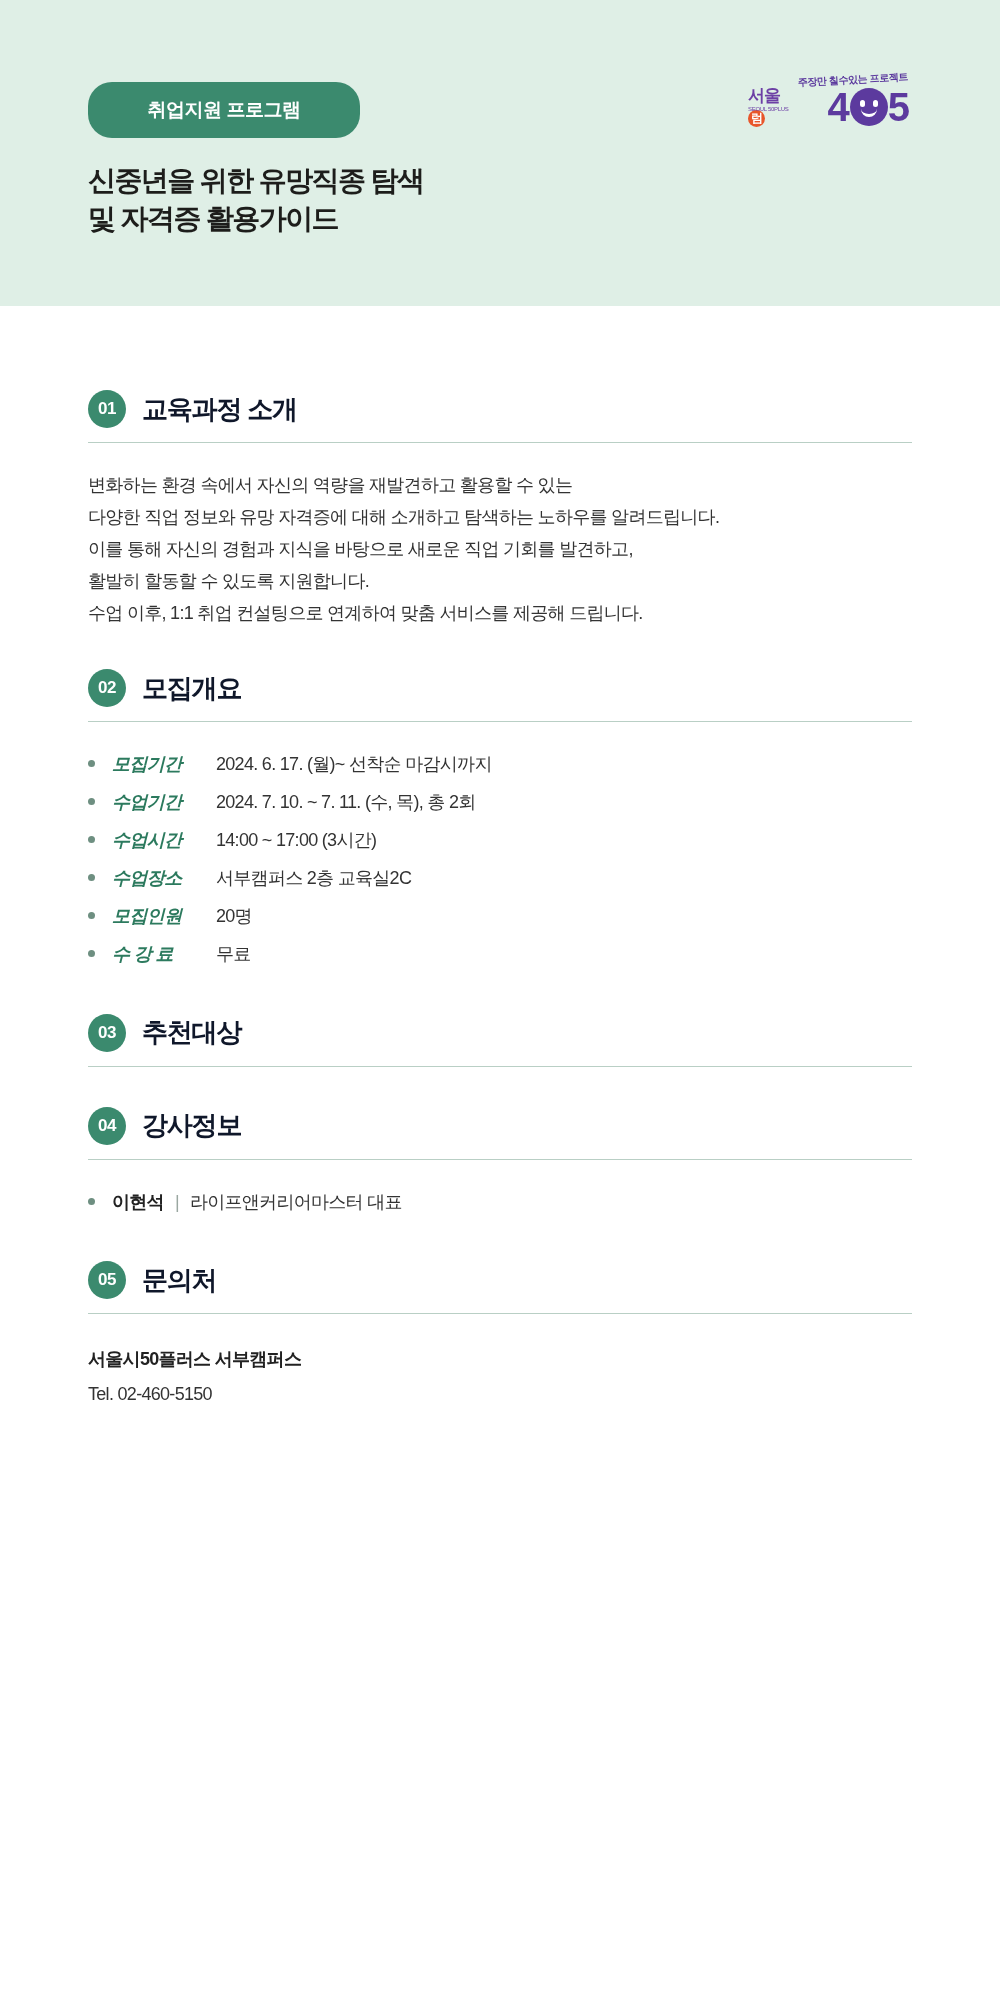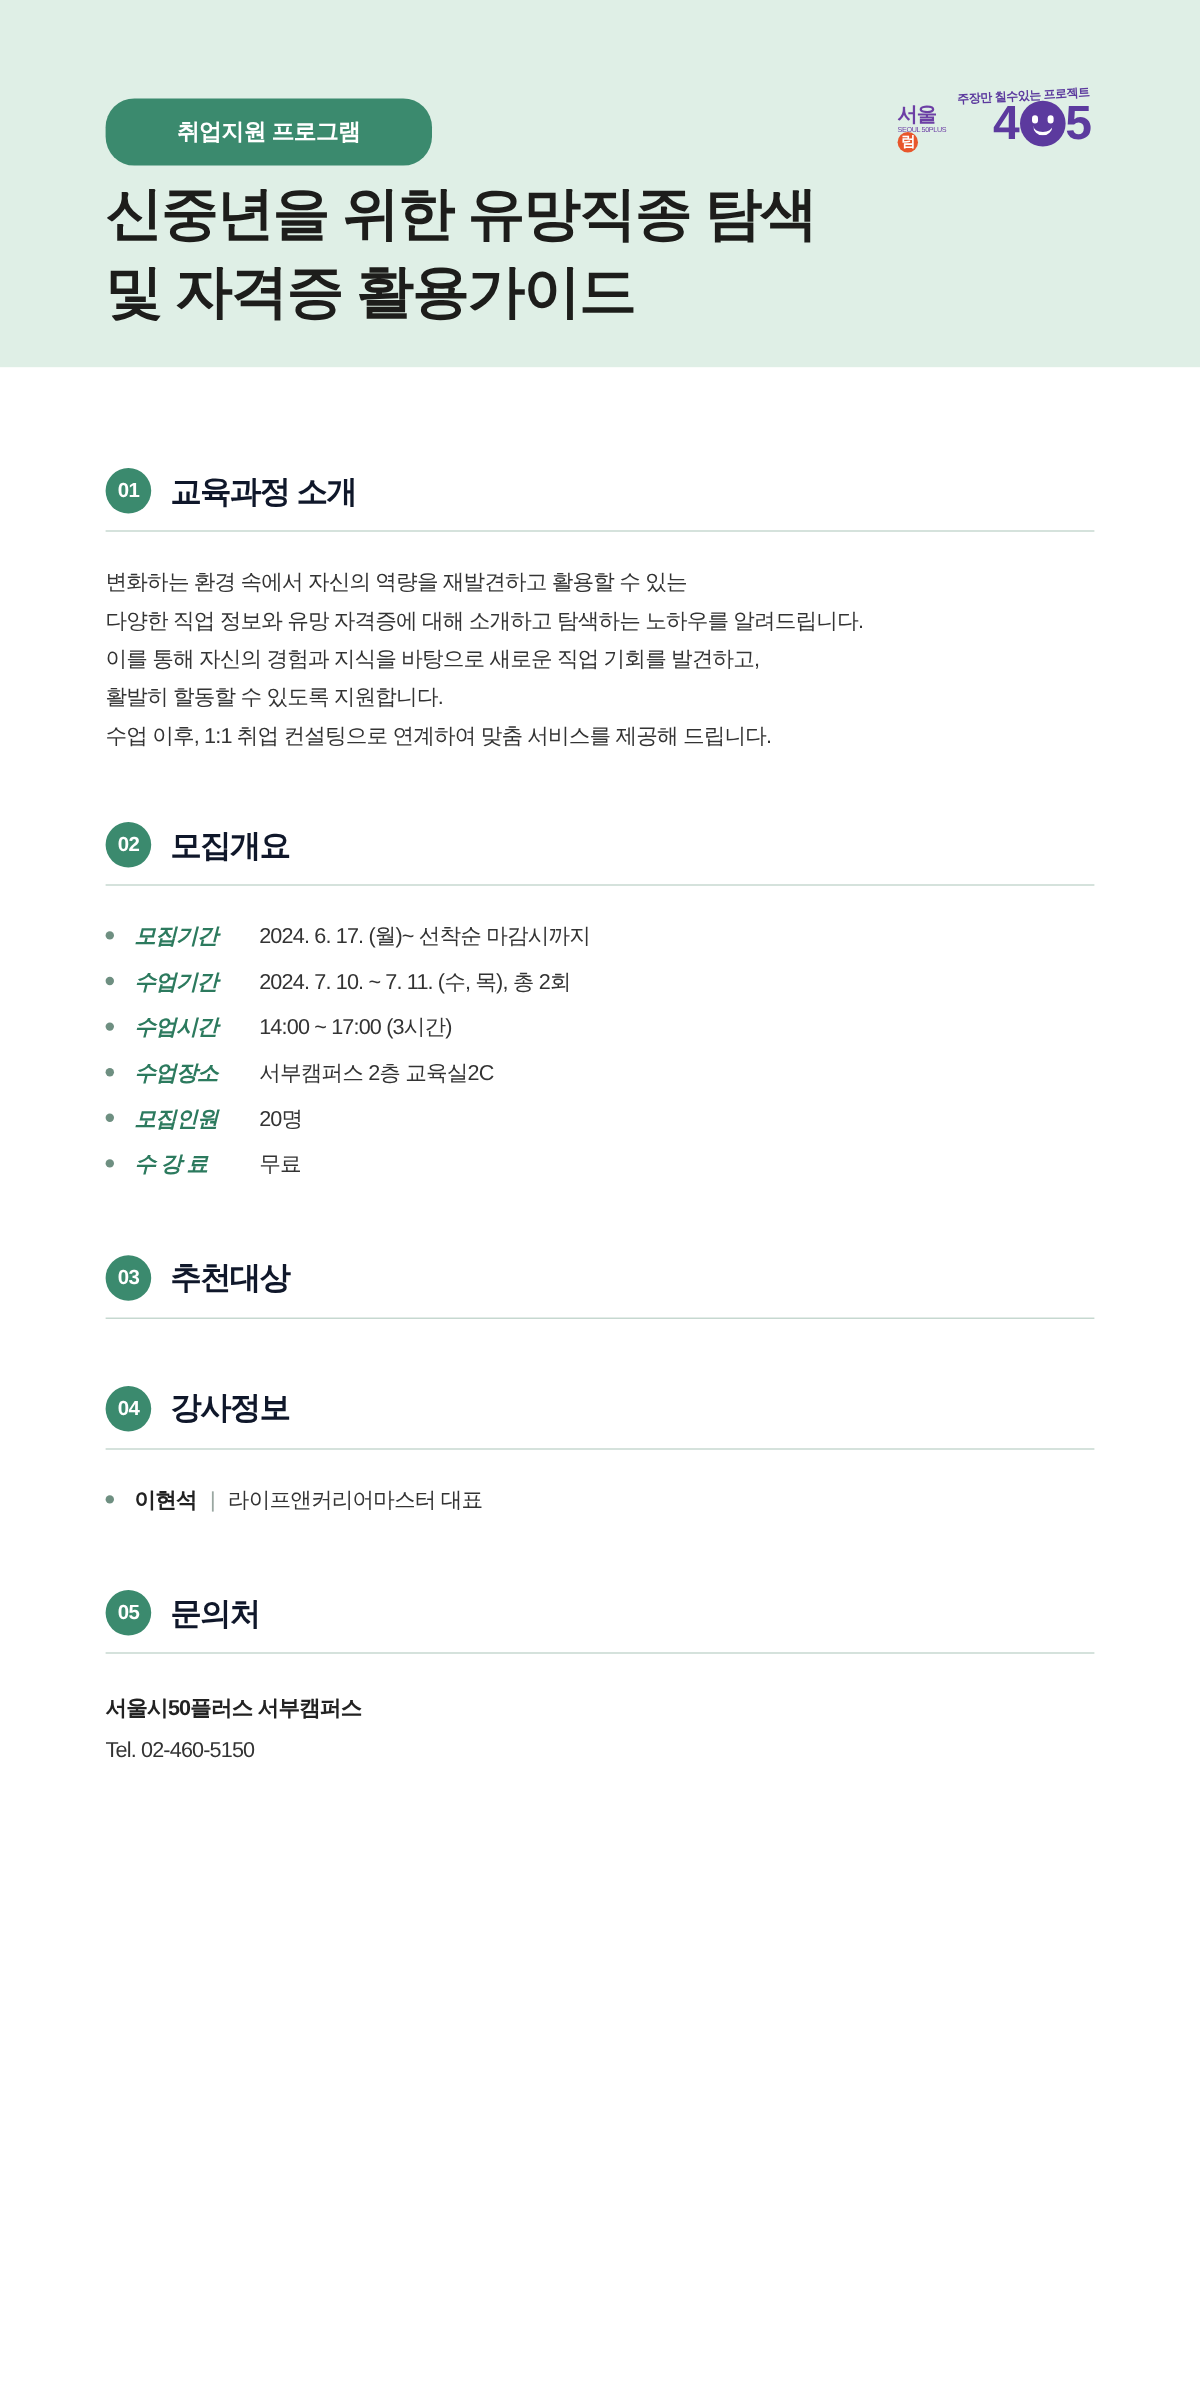--- a/index.html
+++ b/index.html
@@ -45,22 +45,22 @@
     font-weight: bold;
     letter-spacing: -0.5px;
     display: flex;
     align-items: center;
     justify-content: center;
   }
 
   .header-title {
     position: absolute;
     left: 88px;
-    top: 146px;
-    font-size: 48px;
+    top: 162px;
+    font-size: 28px;
     font-weight: bold;
     line-height: 1.36;
     letter-spacing: -1.6px;
     color: #1d1d1b;
     white-space: pre-line;
   }
 
   
   .brand {
     position: absolute;
@@ -78,21 +78,21 @@
     color: #5c3a9e;
     letter-spacing: -0.4px;
     transform: rotate(-3deg);
     transform-origin: right bottom;
   }
   .brand-row {
     position: absolute;
     left: 0;
     top: 14px;
     display: flex;
-    align-items: flex-start;
+    align-items: center;
     gap: 40px;
   }
   .brand-seoul {
     font-size: 17px;
     font-weight: bold;
     color: #6c3fa5;
     letter-spacing: -1px;
     margin-bottom: 3px;
   }
   .brand-seoul .dot {
@@ -156,21 +156,21 @@
     border-radius: 0 0 16px 16px;
   }
 
   
   .content {
     padding: 0 88px;
     box-sizing: border-box;
   }
 
   .section {
-    margin-top: 56px;
+    margin-top: 40px;
   }
   .section.first { margin-top: 84px; }
 
   .sec-head {
     display: flex;
     align-items: center;
     gap: 16px;
     padding-bottom: 14px;
     border-bottom: 1px solid #b9cfc5;
   }

